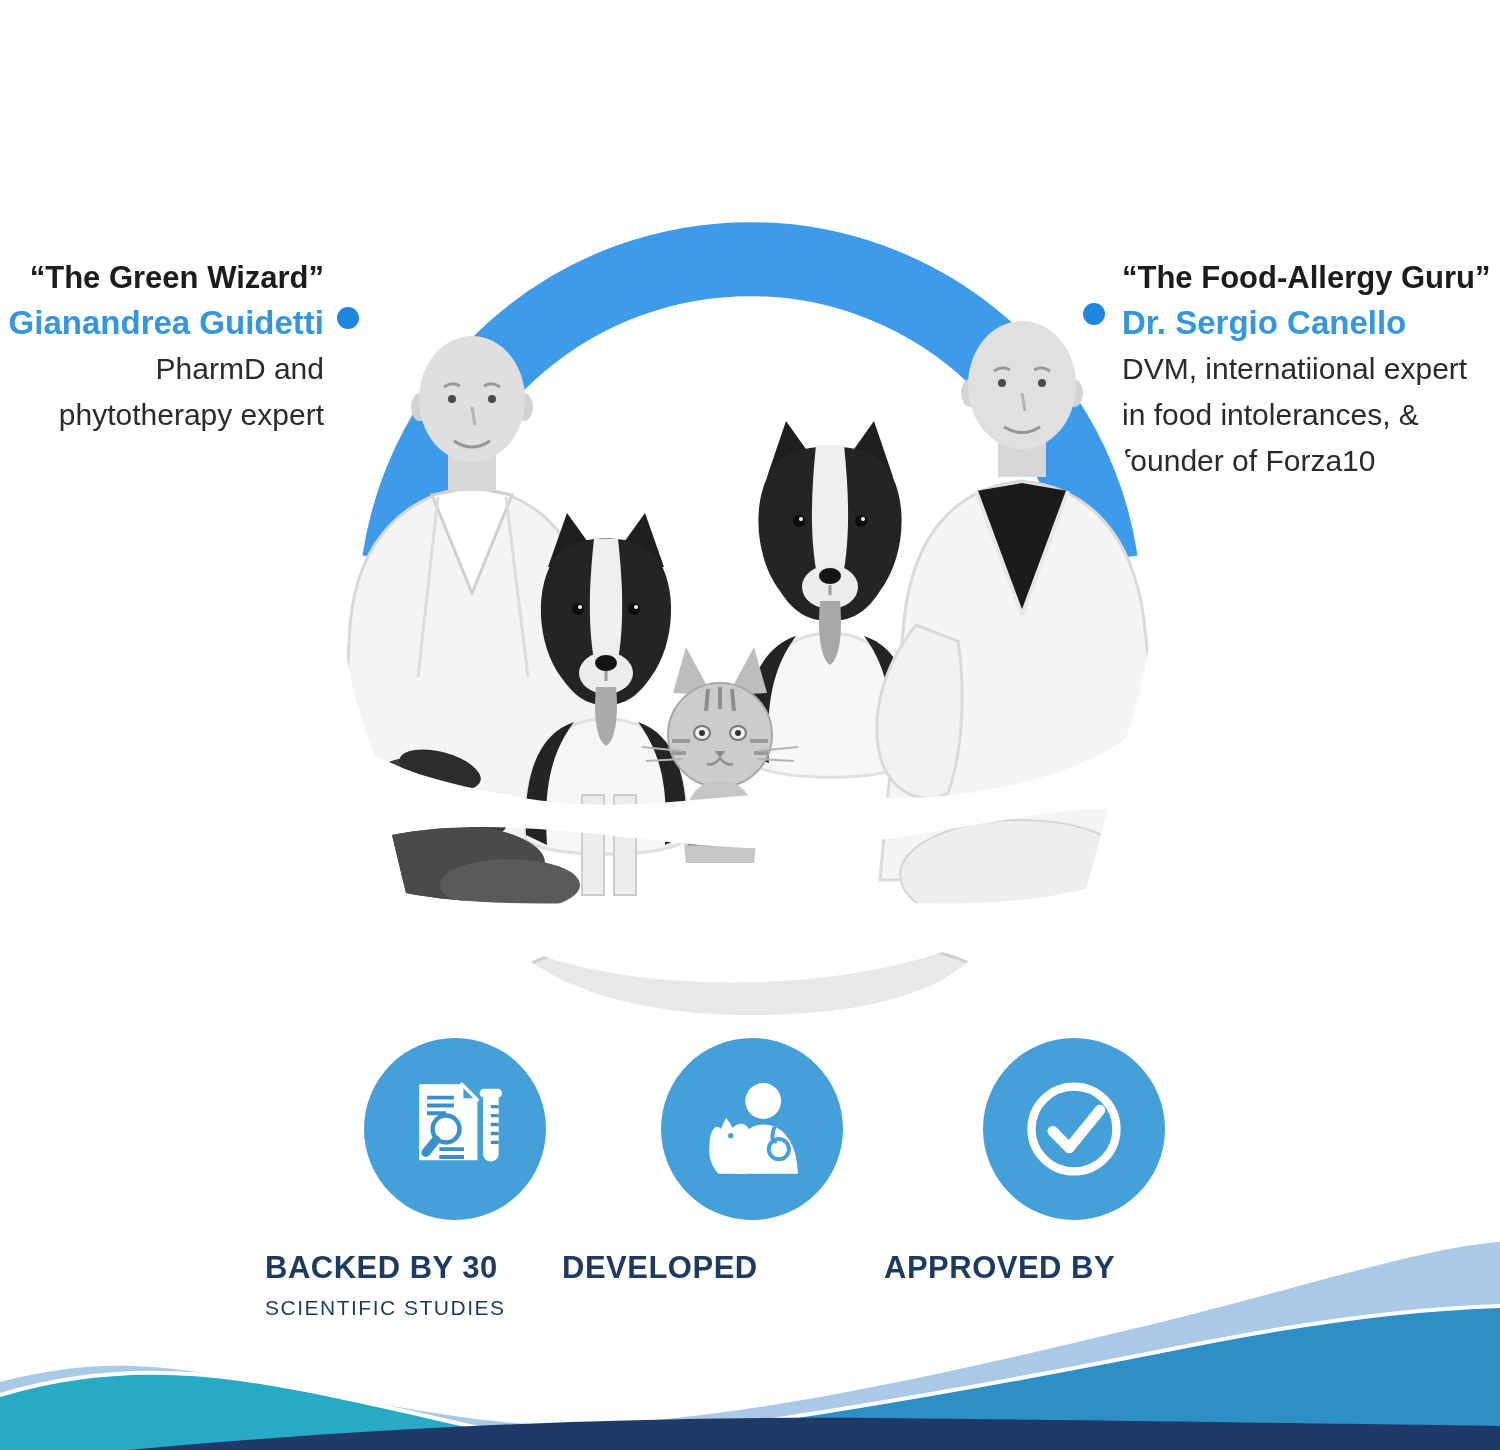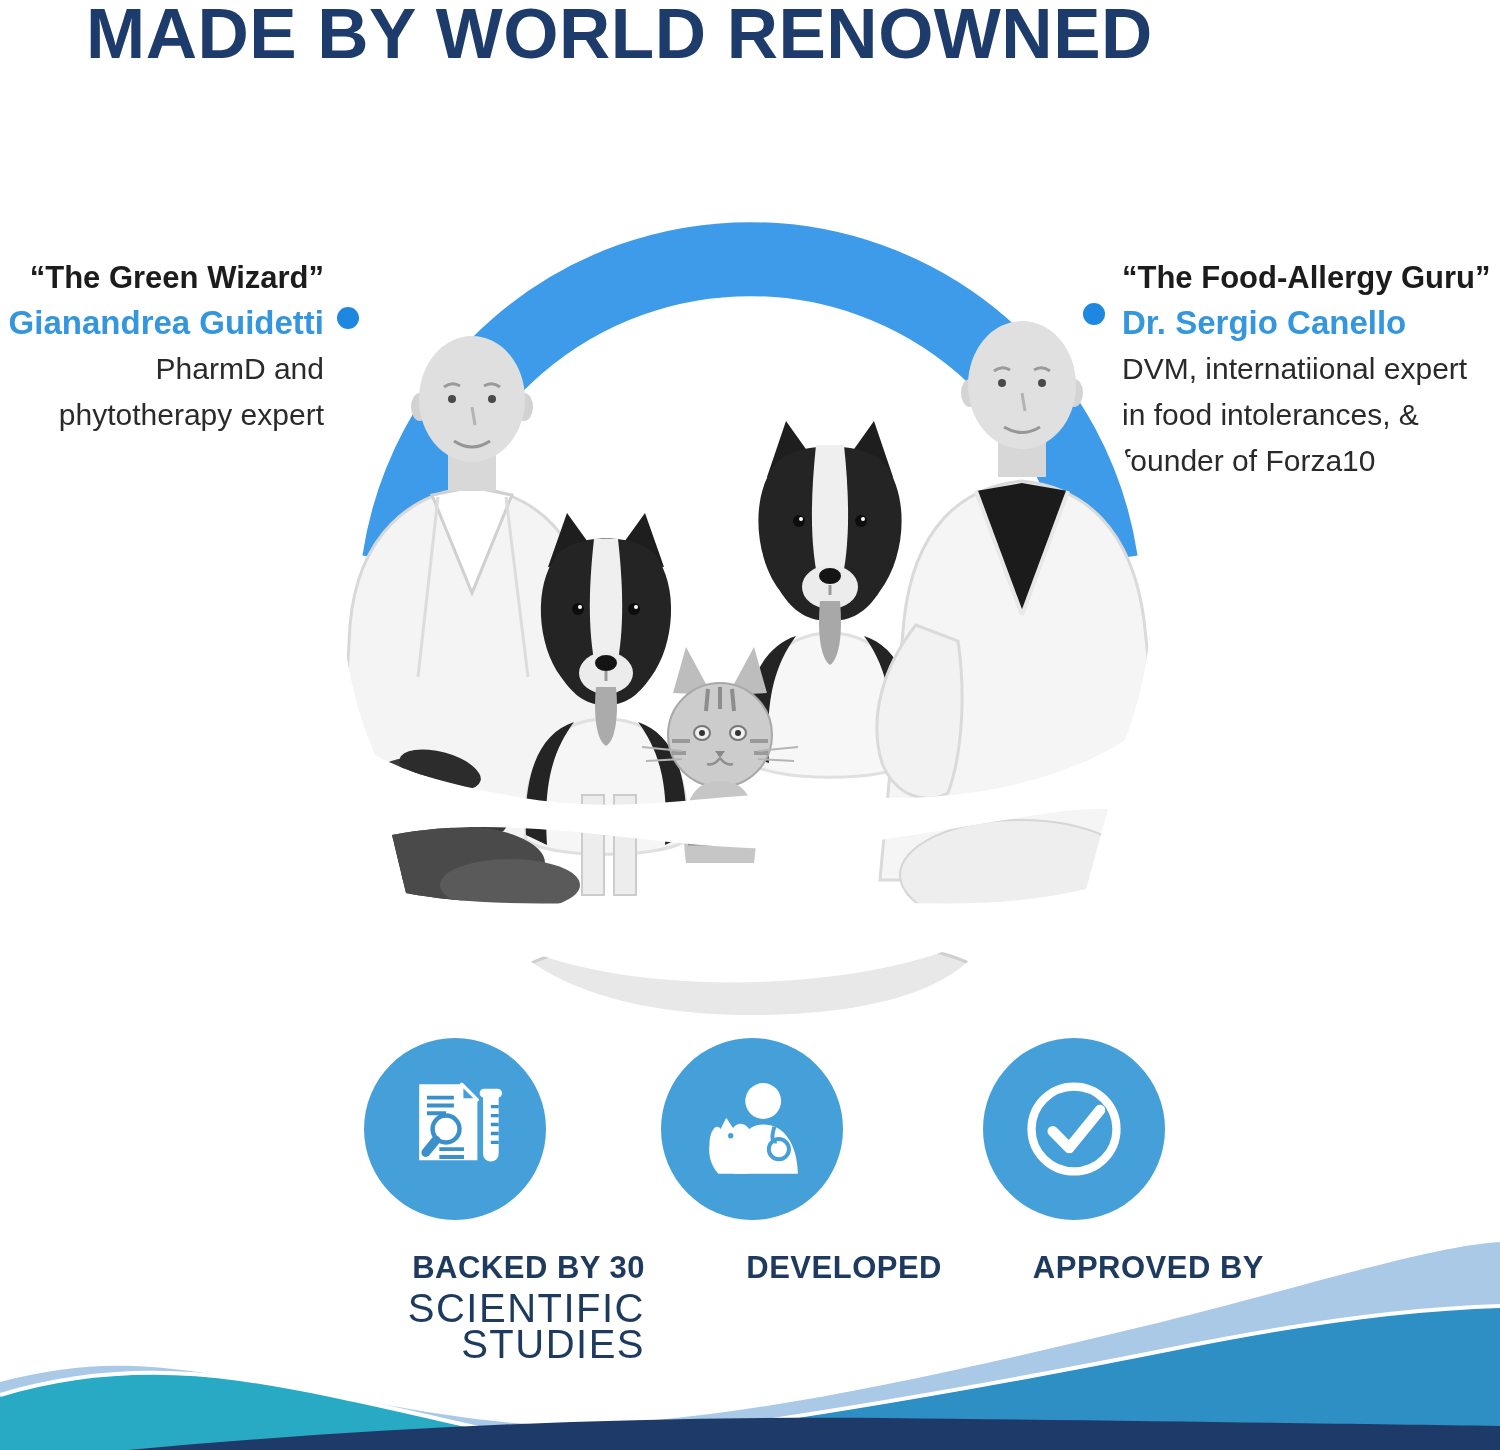--- a/index.html
+++ b/index.html
@@ -20,40 +20,39 @@
   .caption .name{font-size:33px;font-weight:700;color:#3496dc;line-height:46px;}
   .caption .desc{font-size:30px;font-weight:400;color:#2a2a2a;line-height:46px;}
   .caption-left{right:1176px;width:330px;text-align:right;}
   .caption-right{left:1122px;width:390px;text-align:left;}
   .bullet{position:absolute;width:22px;height:22px;border-radius:50%;background:#1e87e0;}
   .bullet-left{left:337px;top:307px;}
   .bullet-right{left:1083px;top:303px;}
   
   .center-art{position:absolute;left:320px;top:195px;width:860px;height:820px;}
   
-  .badge{position:absolute;top:1038px;width:380px;text-align:right;}
+  .badge{position:absolute;top:1038px;width:380px;text-align:left;}
   .badge-1{left:265px;}
   .badge-2{left:562px;}
   .badge-3{left:884px;}
   .badge .disc{
     width:182px;height:182px;border-radius:50%;background:#459fd8;
     margin:0 auto 30px auto;display:flex;align-items:center;justify-content:center;
   }
   .badge .l1{font-size:31px;font-weight:700;color:#1e3a5f;letter-spacing:0.5px;line-height:36px;}
-  .badge .l2{font-size:40px;font-weight:400;color:#1e3a5f;letter-spacing:1.5px;line-height:36px;margin-top:4px;}
+  .badge .l2{font-size:21px;font-weight:400;color:#1e3a5f;letter-spacing:1.5px;line-height:36px;margin-top:4px;}
   
   .waves{position:absolute;left:0;top:1230px;width:1500px;height:220px;}
 </style>
 </head>
 <body>
 
 <div id="canvas">
 
   <div class="title">
-    <div>MADE BY WORLD RENOWNED</div>
   </div>
 
   <div class="caption caption-left">
     <div class="quote">“The Green Wizard”</div>
     <div class="name">Gianandrea Guidetti</div>
     <div class="desc">PharmD and</div>
     <div class="desc">phytotherapy expert</div>
   </div>
   <div class="bullet bullet-left"></div>
 

